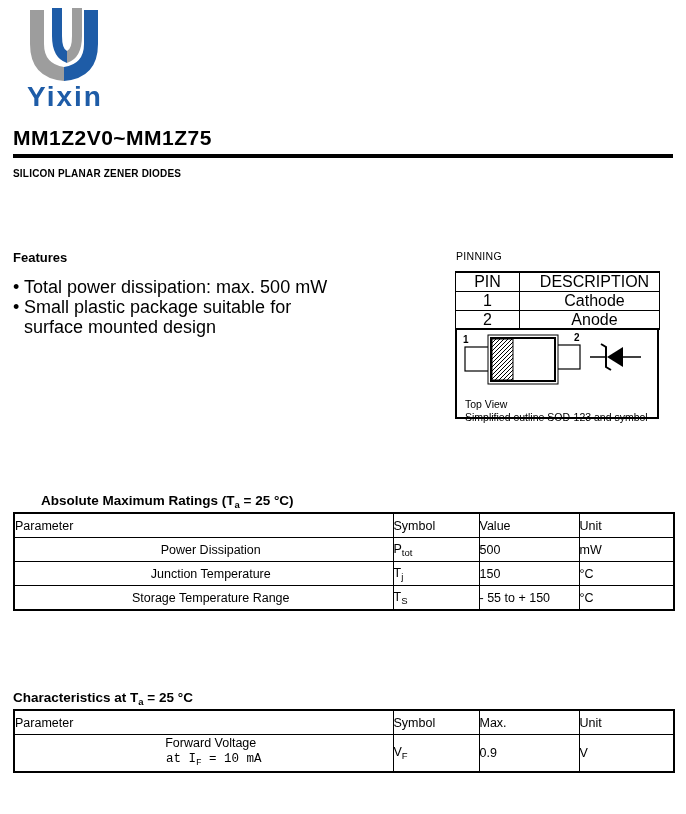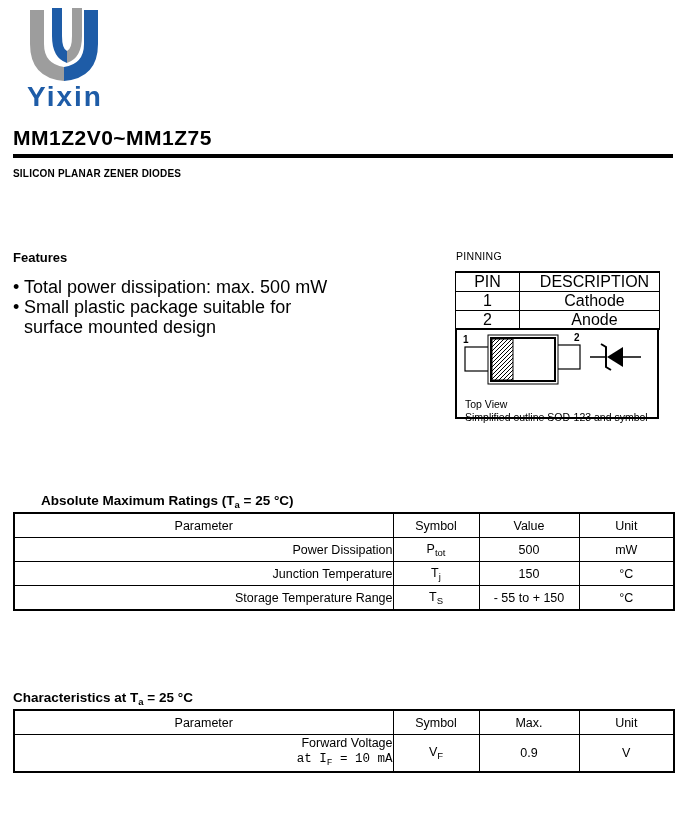--- a/index.html
+++ b/index.html
@@ -32,23 +32,23 @@
   .pin-num { font-size:10px; font-weight:bold; }
 
   
   .sec-heading { font-size:13.5px; font-weight:bold; }
   .subsc { font-size:9.5px; vertical-align:-3px; font-weight:inherit; }
 
   
   .dtable { border-collapse:collapse; table-layout:fixed; border:2px solid #000; }
   .dtable th, .dtable td {
     border:1px solid #000; font-size:12.5px; font-weight:normal;
-    text-align:center; vertical-align:middle; padding:0; height:23px;
+    text-align:left; vertical-align:middle; padding:0; height:23px;
   }
-  .dtable .param { text-align:right; padding-left:14px; }
+  .dtable .param { text-align:center; padding-left:14px; }
   .two-line { line-height:16px; padding-top:2px; padding-bottom:2px; }
   .indent { padding-left:6px;font-family:Liberation Mono, monospace; }
 </style>
 </head>
 <body>
 
 <div class="page">
 
   <svg class="abs" style="left:24px; top:6px;" width="120" height="105" viewBox="0 0 120 105">
     <path d="M6,4 H20 V38 Q20,58 40,61 V75 Q6,72 6,38 Z" fill="#9D9D9D"></path>

